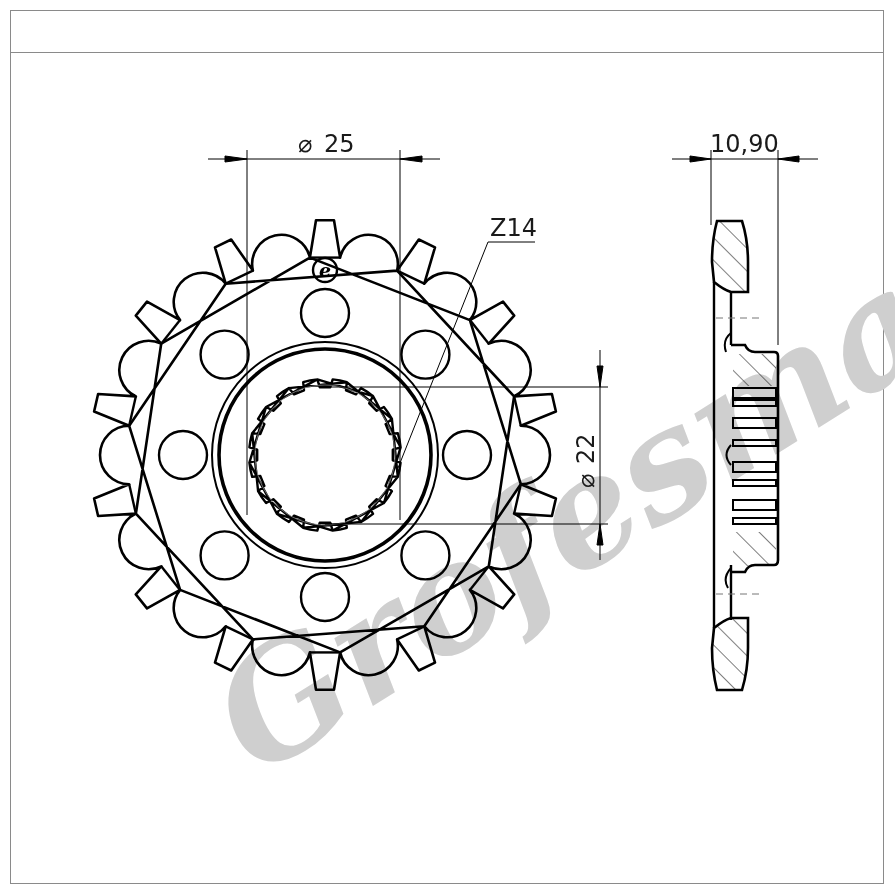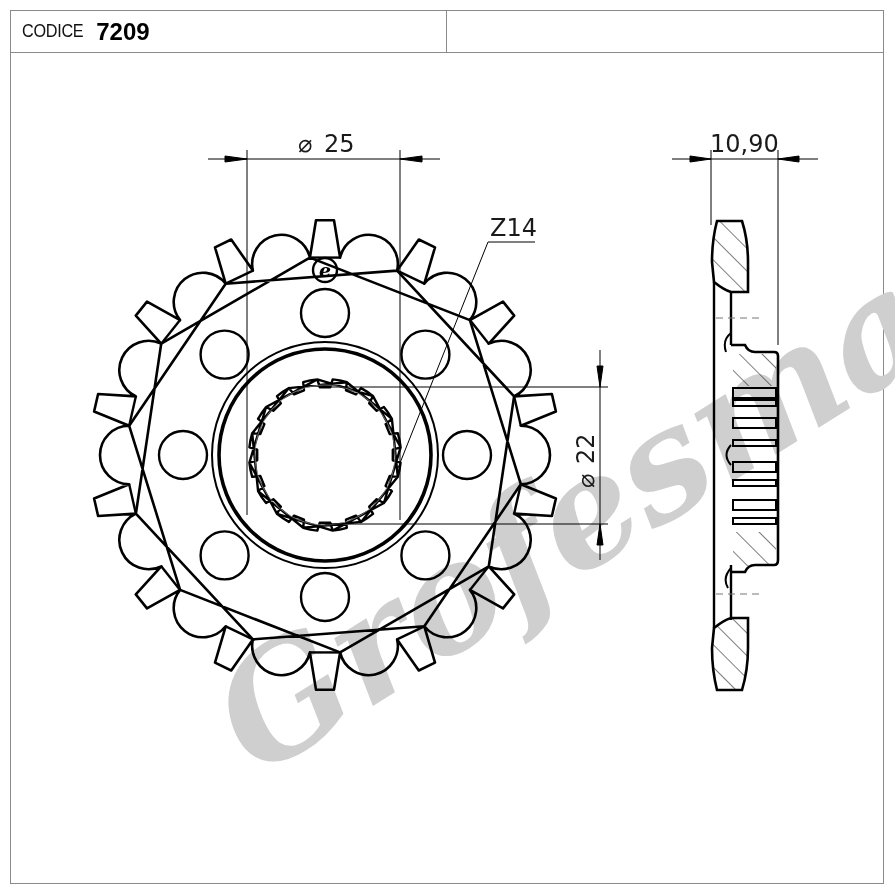--- a/index.html
+++ b/index.html
@@ -15,24 +15,20 @@
   svg{position:absolute;left:0;top:0;}
   .dimtxt{font-family:"DejaVu Sans",sans-serif;font-size:24px;fill:#1a1a1a;}
   .wm{font-family:"DejaVu Serif",serif;font-weight:bold;font-style:italic;font-size:150px;fill:#cfcfcf;}
 </style>
 </head>
 <body>
 
 <div class="frame"></div>
 
 <div class="header">
-  <div class="hcell left">
-    <span class="lbl">CODICE</span>
-    <span class="code">7209</span>
-  </div>
 </div>
 
 <svg id="dwg" width="895" height="892" viewBox="0 0 895 892">
 
   <g>
     <text class="wm" x="120" y="640" transform="rotate(-32 430 470)">Grofesma</text>
   </g>
 
   <g id="front" fill="none" stroke="#000">
     <path id="gear-outline" stroke-width="2.6" stroke-linejoin="round" d="M309.9,257.6 L316.0,220.2 L334.0,220.2 L340.1,257.6 A22,22 0 0 1 397.1,270.6 L225.7,283.7 L215.0,247.3 L231.2,239.5 L252.9,270.6 A22,22 0 0 1 309.9,257.6 L161.2,343.7 L135.8,315.6 L147.0,301.6 L180.1,320.1 A22,22 0 0 1 225.7,283.7 L129.2,425.8 L94.1,411.5 L98.1,394.0 L135.9,396.4 A22,22 0 0 1 161.2,343.7 L135.9,513.6 L98.1,516.0 L94.1,498.5 L129.2,484.2 A22,22 0 0 1 129.2,425.8 L180.1,589.9 L147.0,608.4 L135.8,594.4 L161.2,566.3 A22,22 0 0 1 135.9,513.6 L252.9,639.4 L231.2,670.5 L215.0,662.7 L225.7,626.3 A22,22 0 0 1 180.1,589.9 L340.1,652.4 L334.0,689.8 L316.0,689.8 L309.9,652.4 A22,22 0 0 1 252.9,639.4 L424.3,626.3 L435.0,662.7 L418.8,670.5 L397.1,639.4 A22,22 0 0 1 340.1,652.4 L488.8,566.3 L514.2,594.4 L503.0,608.4 L469.9,589.9 A22,22 0 0 1 424.3,626.3 L520.8,484.2 L555.9,498.5 L551.9,516.0 L514.1,513.6 A22,22 0 0 1 488.8,566.3 L514.1,396.4 L551.9,394.0 L555.9,411.5 L520.8,425.8 A22,22 0 0 1 520.8,484.2 L469.9,320.1 L503.0,301.6 L514.2,315.6 L488.8,343.7 A22,22 0 0 1 514.1,396.4 L397.1,270.6 L418.8,239.5 L435.0,247.3 L424.3,283.7 A22,22 0 0 1 469.9,320.1 Z"></path>

